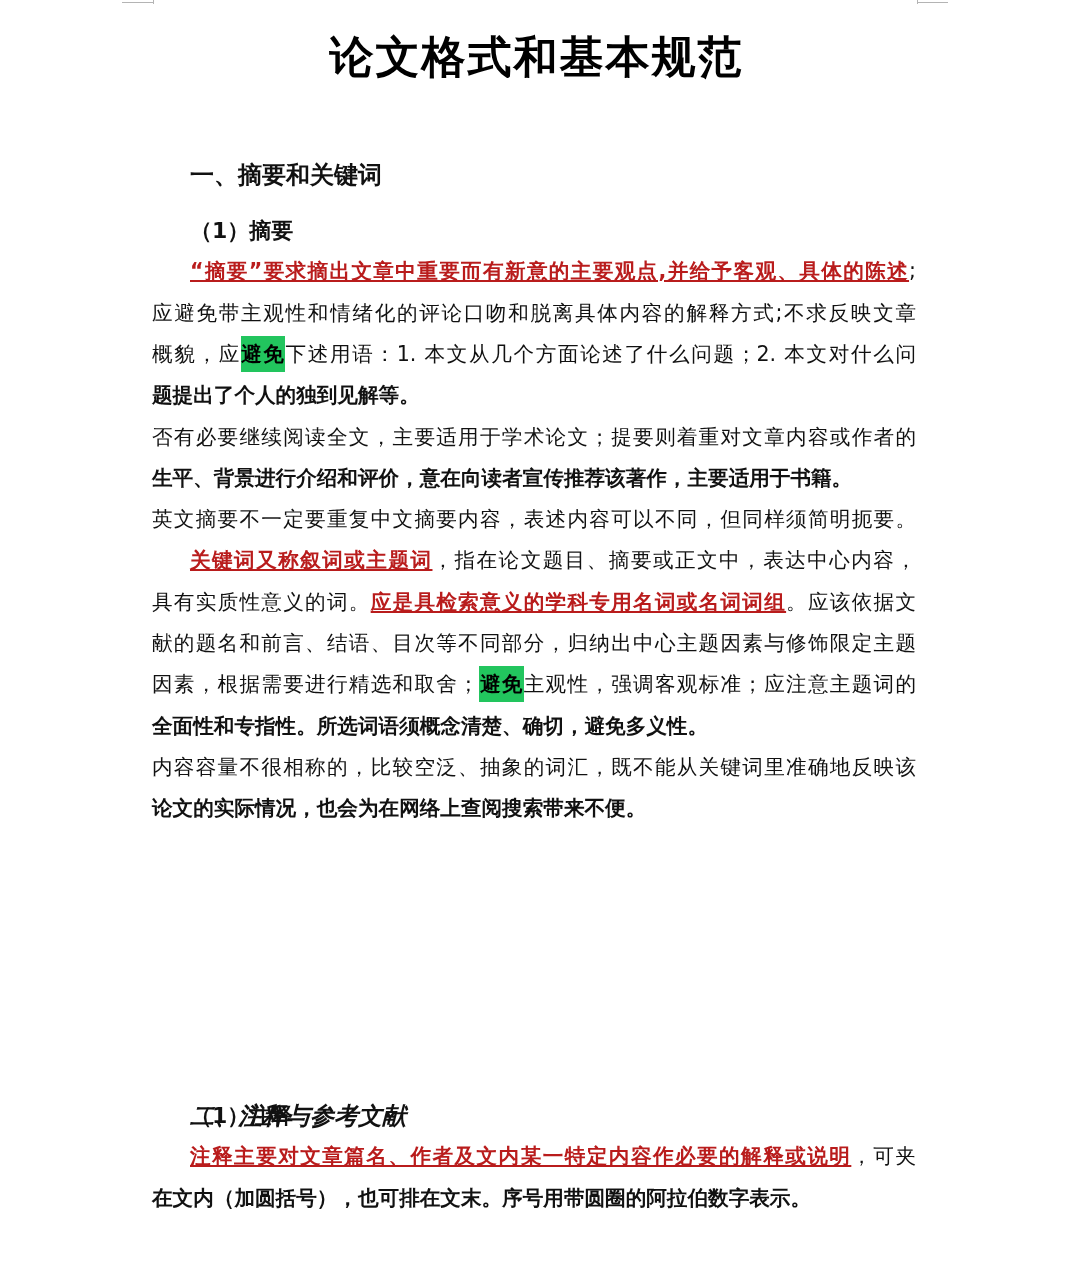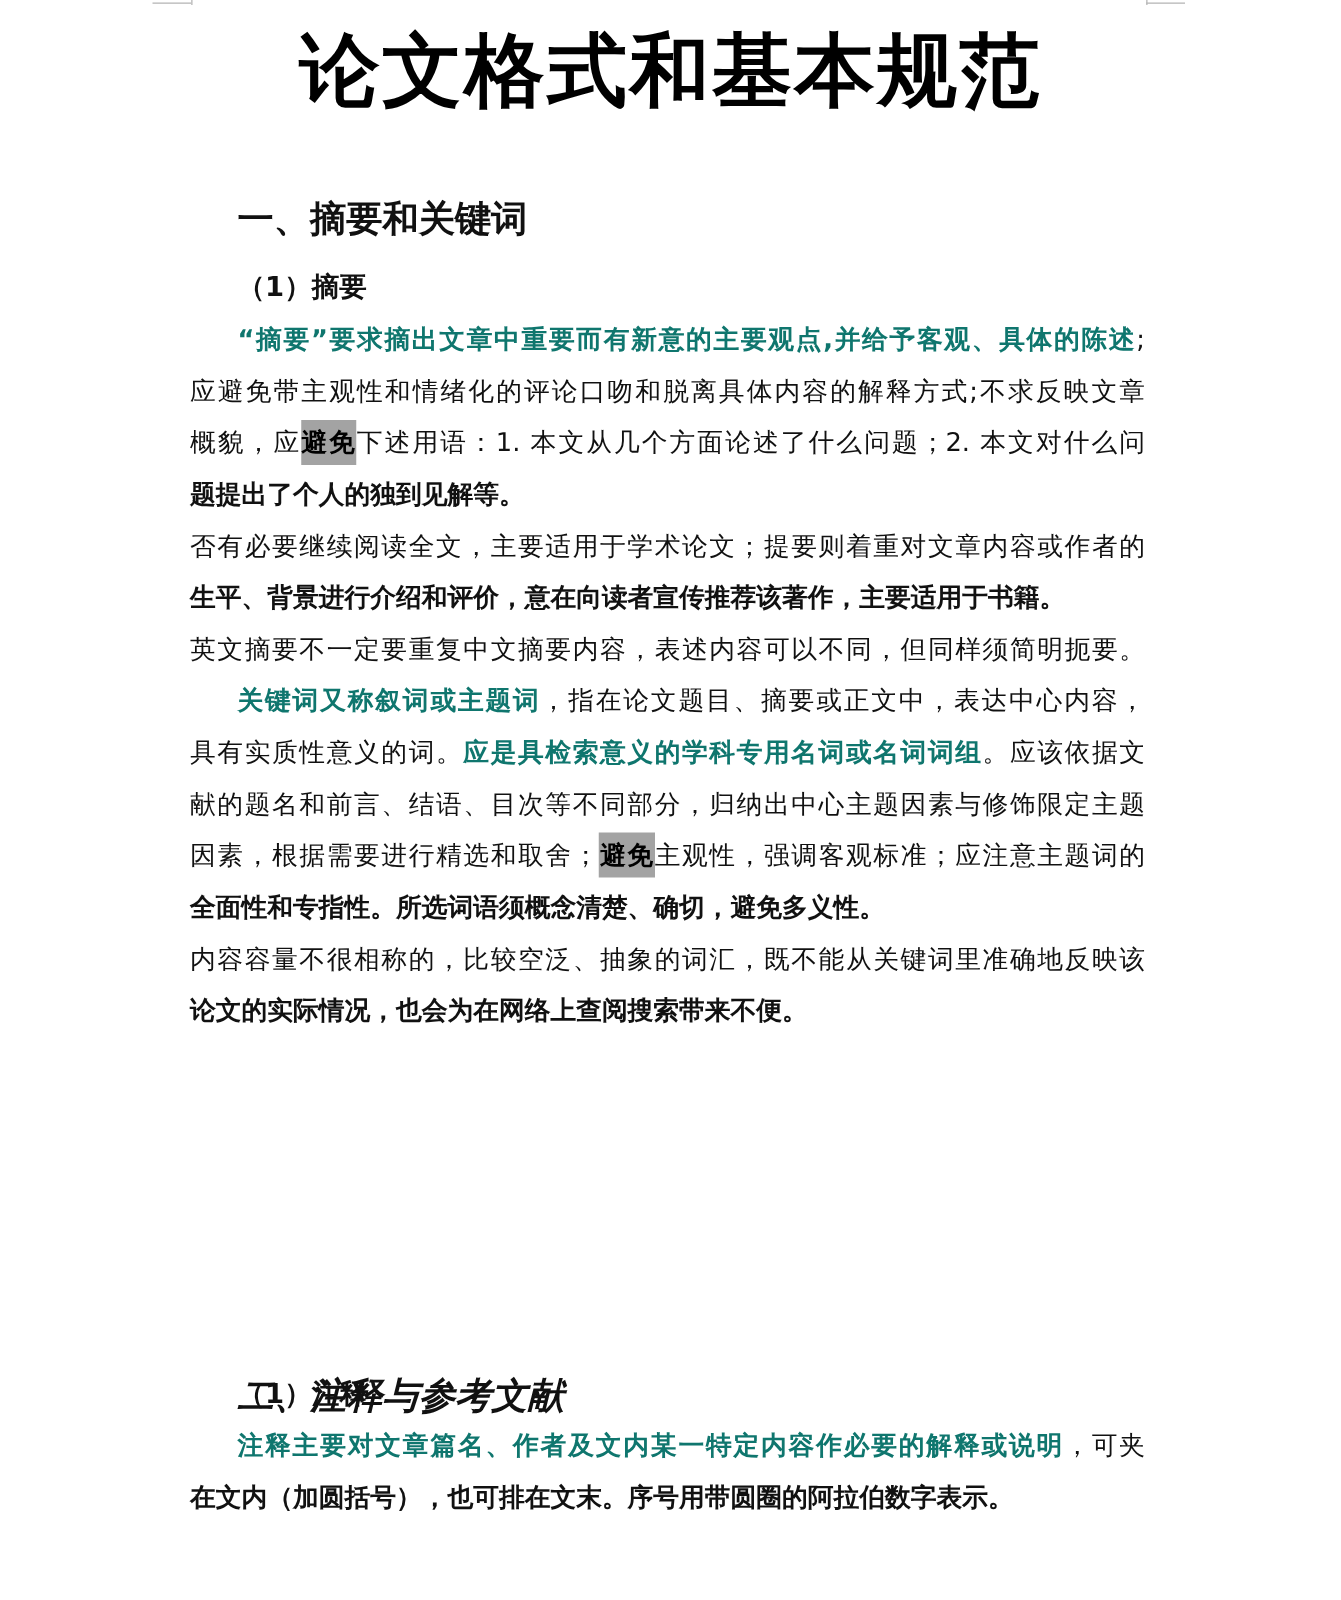--- a/index.html
+++ b/index.html
@@ -3,38 +3,38 @@
   <meta charset="utf-8">
   <style>
     html, body { margin: 0; padding: 0; background: #ffffff; }
     body { width: 1073px; height: 1280px; position: relative; overflow: hidden;
            font-family: "DejaVu Sans", "Liberation Sans", sans-serif; color: #111111; }
     .corner-h { position: absolute; top: 2px; height: 1px; width: 31px; background: #b4b4b4; }
     .corner-v { position: absolute; top: 0; width: 1px; height: 4px; background: #b4b4b4; }
 
     .title { position: absolute; left: 0; top: 20px; width: 1073px; text-align: center;
              font-family: "DejaVu Sans", "Liberation Sans", sans-serif; font-weight: bold;
-             font-size: 64px; line-height: 74px; letter-spacing: 2px; color: #000000; }
+             font-size: 44px; line-height: 74px; letter-spacing: 2px; color: #000000; }
 
     .sec-heading { position: absolute; left: 190px; height: 40px; line-height: 40px;
                    font-family: "DejaVu Serif", "Liberation Serif", serif; font-weight: bold;
-                   font-size: 29px; color: #111111; white-space: nowrap; }
+                   font-size: 24px; color: #111111; white-space: nowrap; }
 
     .sub-heading { font-family: "DejaVu Sans", "Liberation Sans", sans-serif; font-weight: bold;
                    font-size: 22px; color: #111111; white-space: nowrap; }
     .sub-abs { position: absolute; left: 190px; height: 40px; line-height: 40px; }
 
     .flow { position: absolute; left: 152px; width: 764px; }
     .line { font-size: 20.6px; line-height: 41.3px; height: 41.3px; overflow: visible; color: #111111; }
     .line.justify { text-align: justify; text-align-last: justify; text-justify: inter-character; }
     .line.last { text-align: left; font-weight: bold; }
     .line.indent { padding-left: 38px; }
     .line.subline { padding-left: 40px; }
-    .red { color: #0f766e; font-weight: bold; }
-    .hl { background: #a3a3a3; font-weight: bold; color: #000000; padding: 6px 0; }
+    .red { color: #b91c1c; font-weight: bold; text-decoration: underline; }
+    .hl { background: #22c55e; font-weight: bold; color: #000000; padding: 6px 0; }
   </style>
 </head>
 <body>
 
 <div class="corner-h" style="left:122px;"></div>
 <div class="corner-v" style="left:153px;"></div>
 <div class="corner-h" style="left:917px;"></div>
 <div class="corner-v" style="left:917px;"></div>
 
 <div class="title">论文格式和基本规范</div>

